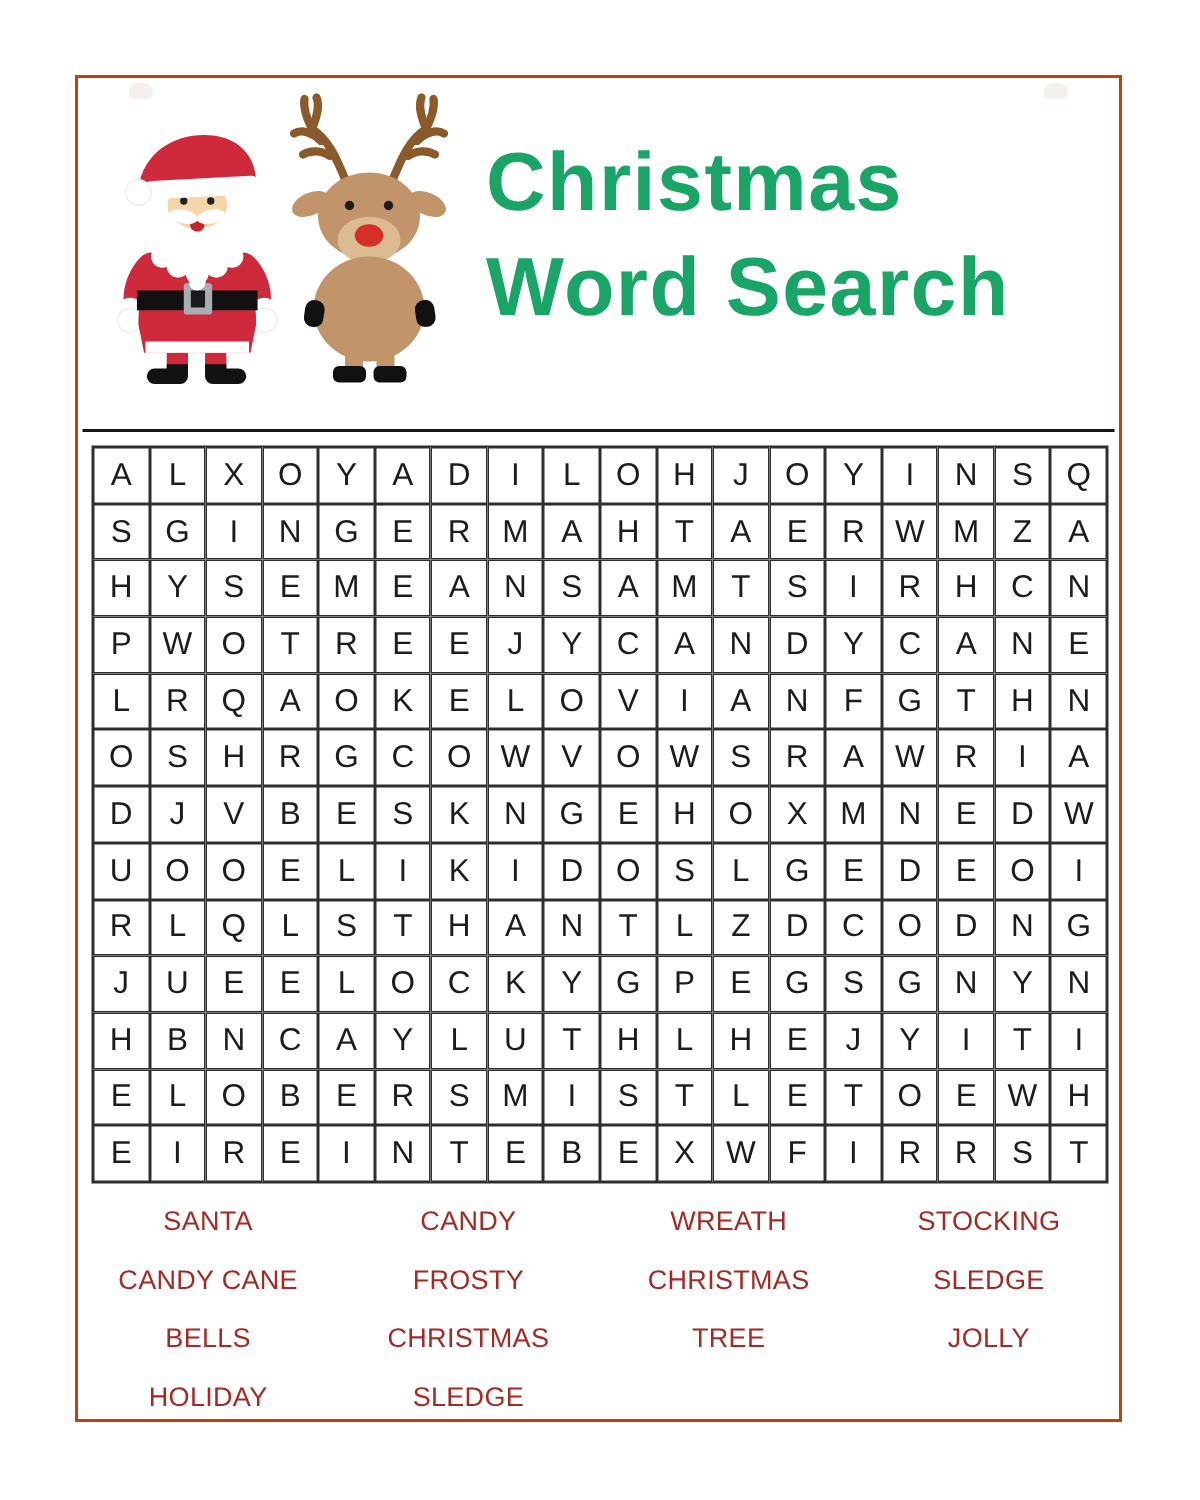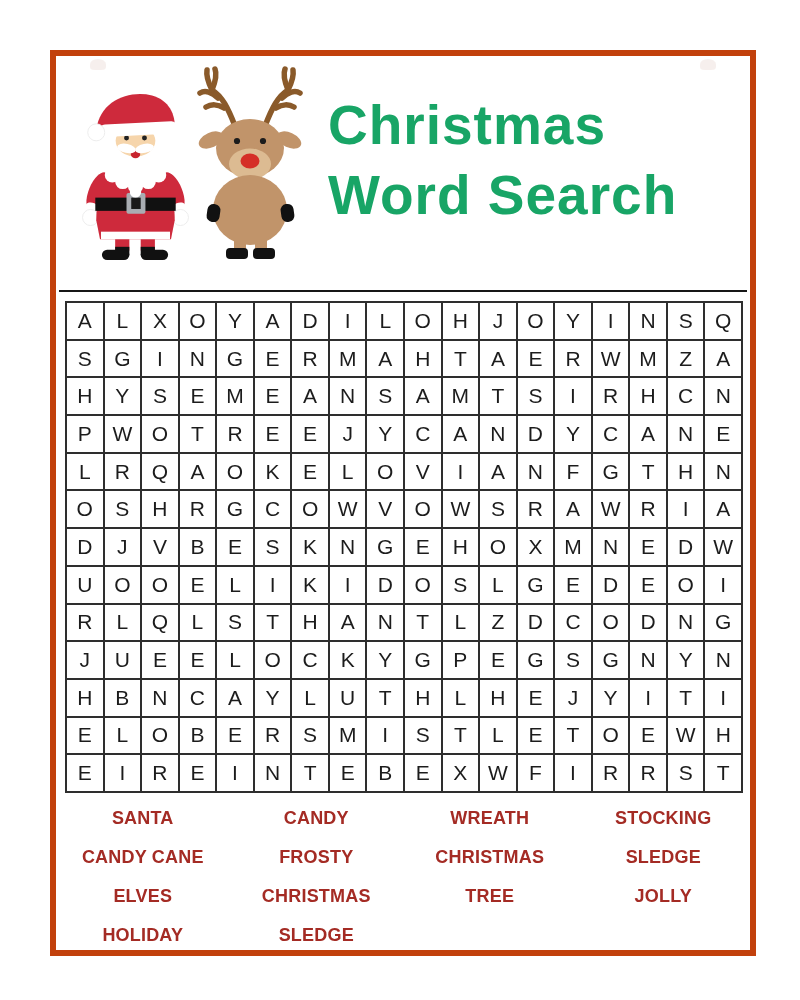--- a/index.html
+++ b/index.html
@@ -11,21 +11,21 @@
     font-family: "Liberation Sans", sans-serif;
     position: relative;
     overflow: hidden;
   }
   .frame {
     position: absolute;
     left: 50px;
     top: 50px;
     width: 694px;
     height: 894px;
-    border: 6px solid #c2410c;
+    border: 2px solid #c2410c;
     background: #ffffff;
   }
   .artifact {
     position: absolute;
     top: 3px;
     width: 16px;
     height: 11px;
     background: #ecdcd8;
     border-radius: 50% 50% 30% 30%;
     opacity: 0.45;
@@ -93,21 +93,21 @@
     position: absolute;
     left: 0;
     right: 0;
     top: 750px;
     display: grid;
     grid-template-columns: repeat(4, 1fr);
     row-gap: 15px;
   }
   .word {
     text-align: center;
-    font-weight: 700;
+    font-weight: 400;
     font-size: 18px;
     line-height: 24px;
     letter-spacing: 0.2px;
     color: #a42b24;
     white-space: nowrap;
   }
 </style>
 </head>
 <body>
 
@@ -442,21 +442,21 @@
 
   <div class="word-list">
       <div class="word">SANTA</div>
       <div class="word">CANDY</div>
       <div class="word">WREATH</div>
       <div class="word">STOCKING</div>
       <div class="word">CANDY CANE</div>
       <div class="word">FROSTY</div>
       <div class="word">CHRISTMAS</div>
       <div class="word">SLEDGE</div>
-      <div class="word">ELVES</div>
+      <div class="word">BELLS</div>
       <div class="word">CHRISTMAS</div>
       <div class="word">TREE</div>
       <div class="word">JOLLY</div>
       <div class="word">HOLIDAY</div>
       <div class="word">SLEDGE</div>
     </div>
 
 </div>
 
 </body></html>

